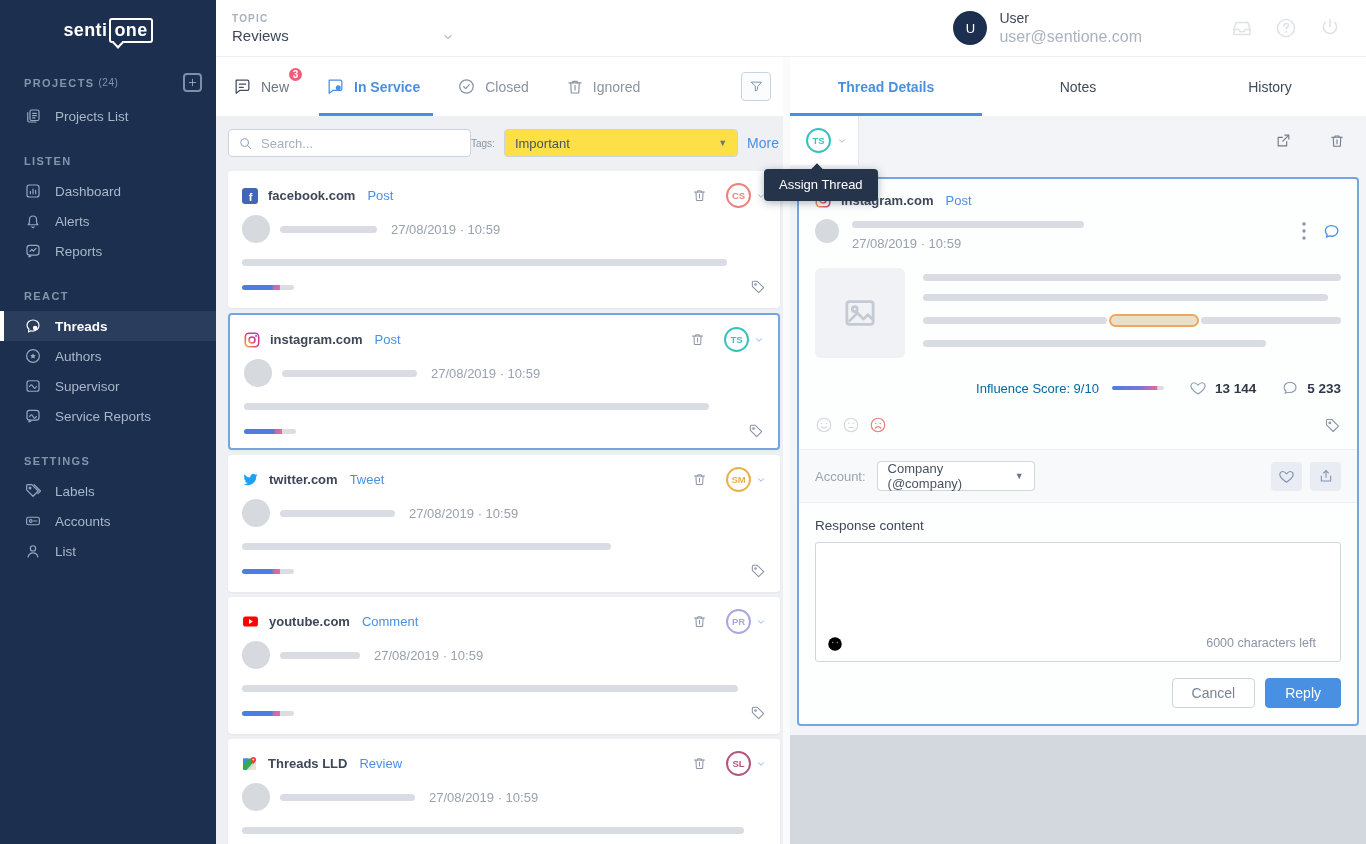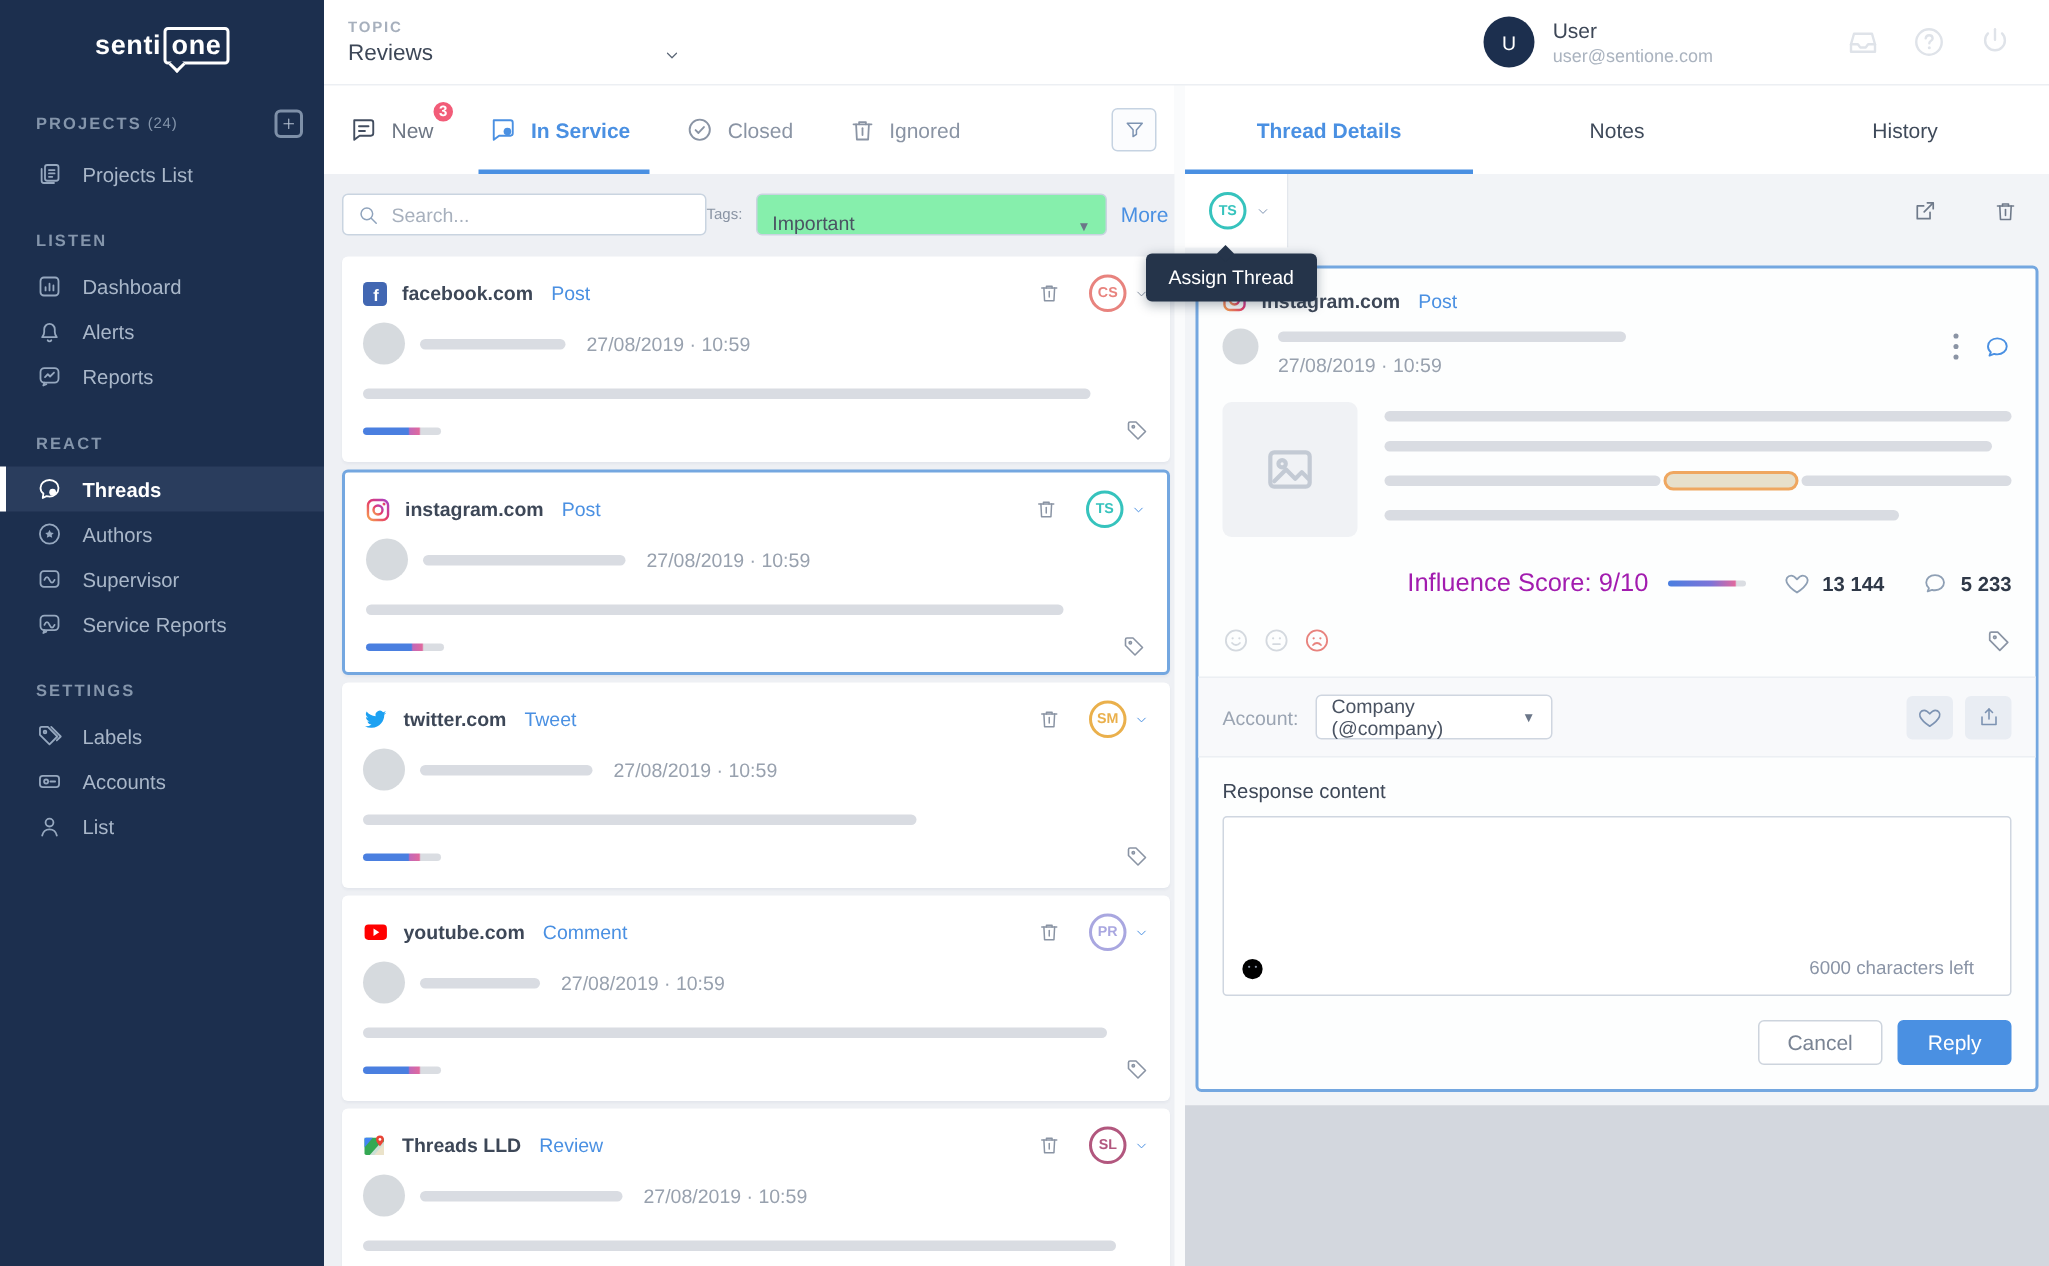--- a/index.html
+++ b/index.html
@@ -27,21 +27,21 @@
 .main{flex:1;display:flex;flex-direction:column;min-width:0}
 .topbar{height:57px;flex:none;background:#fff;border-bottom:1px solid #eceff3;display:flex;align-items:center;padding:0 16px 0 16px}
 .topic{width:222px;position:relative;cursor:pointer}
 .topic-label{font-size:10px;font-weight:700;letter-spacing:1.2px;color:#a7b0bd}
 .topic-value{font-size:15px;color:#3d4757;margin-top:3px}
 .topic .chev{position:absolute;right:0;top:18px;color:#5a6575}
 .topbar-right{margin-left:auto;display:flex;align-items:center}
 .user-chip{display:flex;align-items:center;margin-right:88px;cursor:pointer}
 .user-avatar{width:34px;height:34px;border-radius:50%;background:#1c2f4e;color:#fff;display:flex;align-items:center;justify-content:center;font-size:13px;margin-right:12px}
 .user-name{font-size:14px;color:#3d4757}
-.user-email{font-size:12px;color:#aab3bf;margin-top:2px}
+.user-email{font-size:16px;color:#aab3bf;margin-top:2px}
 .topbar-icons{display:flex;align-items:center;gap:20px;color:#dfe3e9;padding-right:8px}
 .topbar-icons .icon{cursor:pointer}
 
 .content{flex:1;display:flex;min-height:0}
 
 
 .list-panel{width:574px;flex:none;display:flex;flex-direction:column;min-height:0;background:#eef0f4;border-right:7px solid #fafbfc}
 .list-tabs{height:59px;flex:none;background:#fff;display:flex;align-items:center;padding:0 12px 0 14px}
 .ltab{display:flex;align-items:center;gap:9px;height:100%;padding:0 3px;margin-right:31px;font-size:14px;color:#8a94a4;position:relative;cursor:pointer}
 .ltab .icon{color:#8a94a4}
@@ -49,21 +49,21 @@
 .ltab.active{color:#4a90e2;font-weight:700}.ltab.active .icon{color:#4a90e2}
 .ltab.active::after{content:"";position:absolute;left:-4px;right:-10px;bottom:0;height:3px;background:#4a90e2}
 .badge{position:absolute;top:9px;right:-12px;min-width:17px;height:17px;border-radius:9px;background:#f25c78;color:#fff;font-size:10px;font-weight:700;display:flex;align-items:center;justify-content:center;border:2px solid #fff}
 .filter-btn{margin-left:auto;width:30px;height:29px;border:1px solid #c6d3e2;border-radius:4px;background:#fbfcfe;color:#7d93b2;display:flex;align-items:center;justify-content:center;cursor:pointer}
 .list-body{flex:1;min-height:0;overflow:hidden;padding:13px 3px 0 12px}
 .search-row{display:flex;align-items:center;margin-bottom:14px;padding-right:1px}
 .search-box{width:247px;height:28px;background:#fff;border:1px solid #c9d4e0;border-radius:4px;display:flex;align-items:center;padding:0 9px;color:#8fa3bc}
 .search-box input{border:0;outline:0;flex:1;min-width:0;margin-left:8px;font-size:13px;color:#4a5362;font-family:inherit;background:transparent}
 .search-box input::placeholder{color:#a7b0bd}
 .tags-label{margin-left:auto;font-size:10px;color:#8a94a4;margin-right:9px}
-.tags-select{width:238px;height:28px;background:#86efac;border:1px solid #c9d4e0;border-radius:4px;display:flex;align-items:flex-end;padding:0 10px;font-size:13px;color:#4a5362;cursor:pointer}
+.tags-select{width:238px;height:28px;background:#fde047;border:1px solid #c9d4e0;border-radius:4px;display:flex;align-items:center;padding:0 10px;font-size:13px;color:#4a5362;cursor:pointer}
 .caret{margin-left:auto;color:#6b7688;font-size:9px;line-height:1}
 .more-link{margin-left:9px;font-size:14px;color:#4a90e2;cursor:pointer}
 
 .tcard{background:#fff;border-radius:4px;height:137px;margin-bottom:5px;box-shadow:0 1px 2px rgba(40,60,90,.05);cursor:pointer}
 .tcard.selected{border:2px solid #74a7e0}
 .tc-head{display:flex;align-items:center;padding:12px 14px 0 14px}
 .tc-source{font-size:13px;font-weight:700;color:#3d4757;margin-left:10px}
 .tc-type{font-size:13px;color:#4a90e2;margin-left:12px;cursor:pointer}
 .tc-trash{margin-left:auto;color:#8a94a4;cursor:pointer}
 .av{width:25px;height:25px;border-radius:50%;border:2px solid currentColor;display:flex;align-items:center;justify-content:center;font-size:9.5px;font-weight:700;background:#fff;flex:none}
@@ -106,21 +106,21 @@
 .dots-btn{color:#8a94a4;cursor:pointer;display:inline-flex}
 .bubble-btn{color:#4a90e2;cursor:pointer;display:inline-flex}
 .dc-body{display:flex;margin:17px 16px 0 16px;gap:18px}
 .img-ph{width:90px;height:90px;border-radius:6px;background:#f0f2f5;color:#c3cad4;display:flex;align-items:center;justify-content:center;flex:none}
 .dc-lines{flex:1;padding-top:6px}
 .dc-line{height:7px;border-radius:4px;background:#d9dce2;margin-bottom:13px}
 .dc-line3{display:flex;align-items:center;margin-bottom:13px}
 .dc-line3 .seg{height:7px;border-radius:4px;background:#d9dce2}
 .hl-seg{width:90px;height:13px;border:2px solid #efa760;background:#e7e0cb;border-radius:7px;margin:0 2px;flex:none}
 .dc-stats{display:flex;align-items:center;justify-content:flex-end;margin:21px 16px 0 16px}
-.inf-label{font-size:17px;color:#a21caf}
+.inf-label{font-size:13px;color:#0369a1}
 .inf-bar{width:52px;height:4px;border-radius:2px;margin-left:13px;background:linear-gradient(90deg,#4a7fe0 0,#7d74d8 55%,#e0699e 86%,#dadde2 88%,#dadde2 100%)}
 .stat{display:flex;align-items:center;margin-left:25px;color:#8fa0b5}
 .stat b{font-size:13.5px;color:#2f3948;margin-left:8px;font-weight:700}
 .dc-senti{display:flex;align-items:center;gap:9px;margin:19px 16px 0 16px}
 .face{display:inline-flex;cursor:pointer}
 .face.grey{color:#d4d9df}.face.red{color:#e8837e}
 .dc-senti .tag-btn{margin-left:auto}
 .dc-account{margin-top:15px;background:#f8f9fb;border-top:1px solid #eceff3;border-bottom:1px solid #eceff3;padding:11px 16px;display:flex;align-items:center}
 .acc-label{font-size:13px;color:#9aa4b2;margin-right:11px}
 .acc-select{height:30px;background:#fff;border:1px solid #cfd6e0;border-radius:4px;display:flex;align-items:center;padding:0 10px;font-size:13px;color:#4a5362;width:158px;cursor:pointer}

